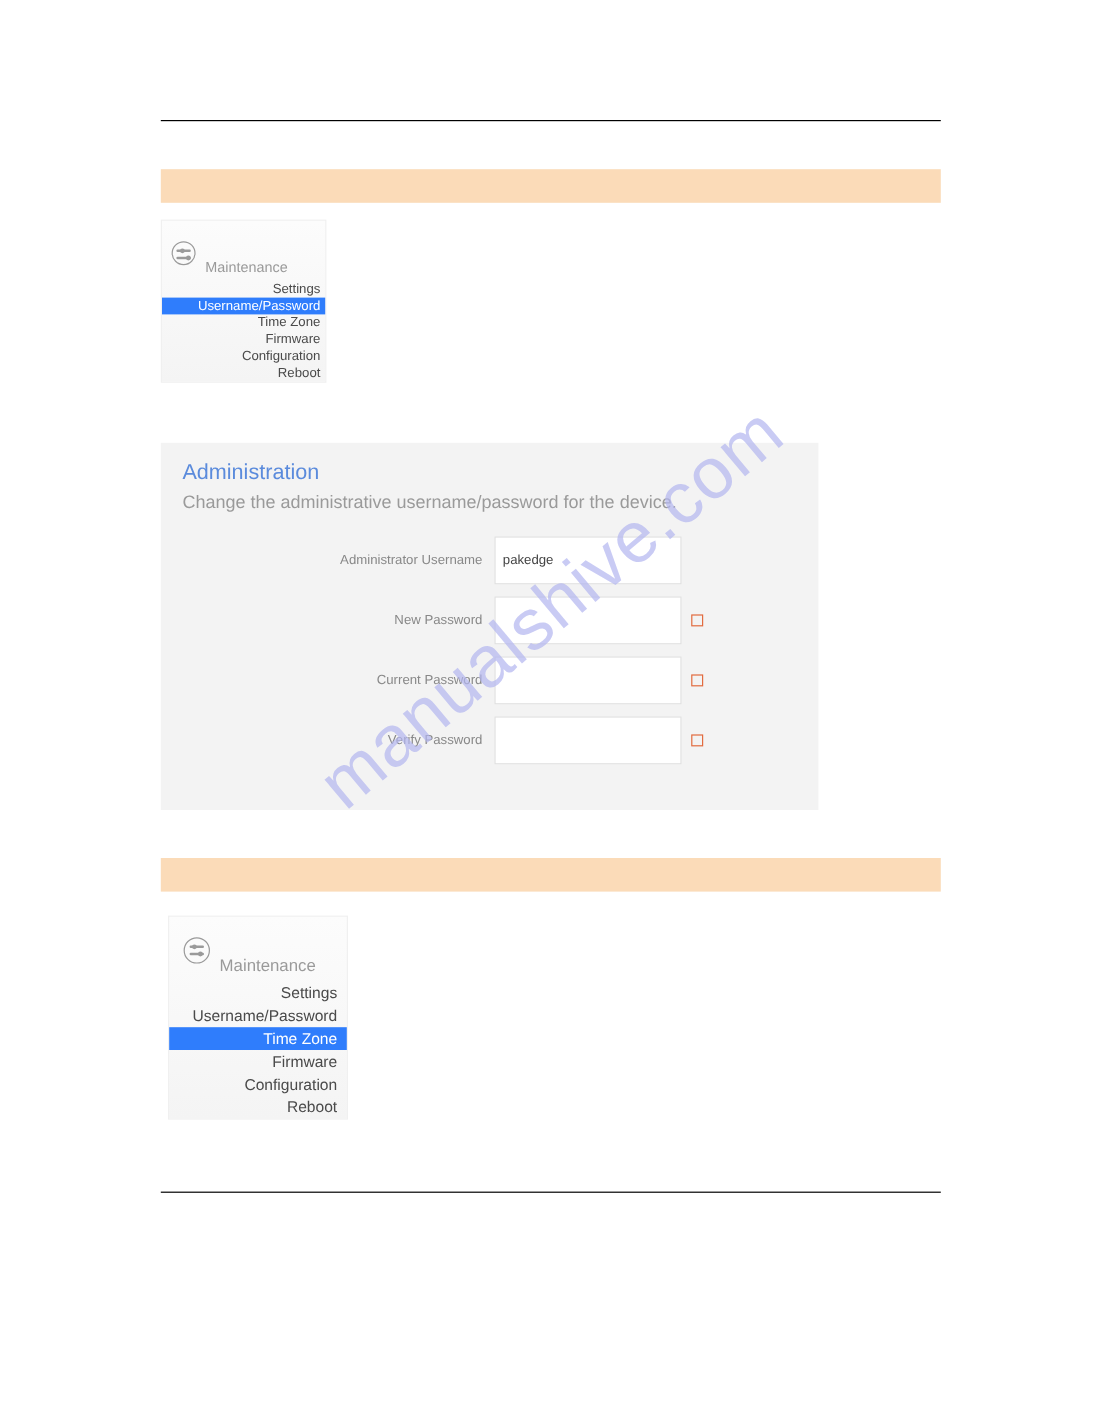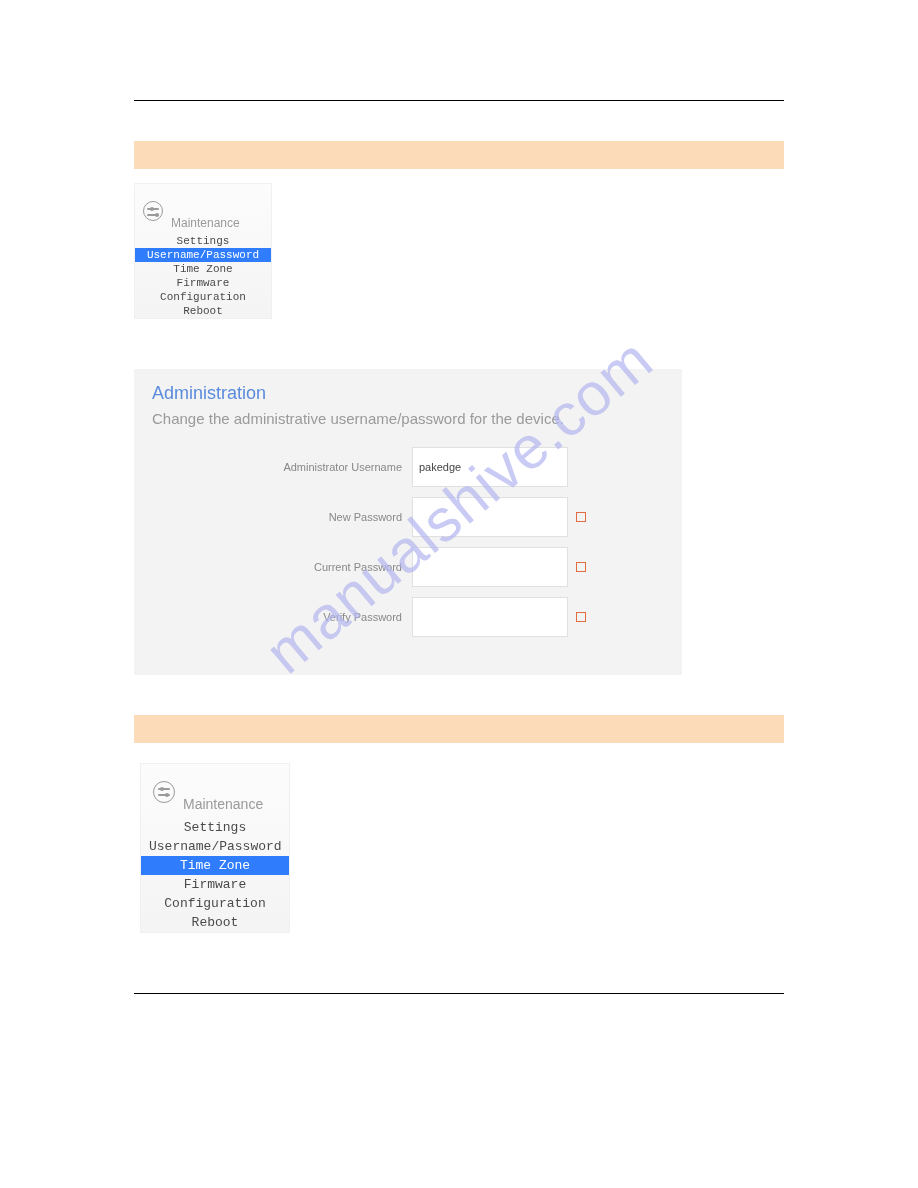--- a/index.html
+++ b/index.html
@@ -38,21 +38,21 @@
     .maint-icon::before, .maint-icon::after {
       content:""; position:absolute; width:12px; height:2px; background:#9a9a9a; border-radius:1px;
     }
     .maint-icon::before { top:6px; }
     .maint-icon::after { top:12px; }
     .maint-icon-dot1, .maint-icon-dot2 { position:absolute; width:4px; height:4px; background:#9a9a9a; border-radius:50%; }
     .maint-icon-dot1 { top:5px; left:6px; }
     .maint-icon-dot2 { top:11px; left:11px; }
     .maint-title { color:#9a9a9a; font-size:14px;margin-top:24px; }
     .maint-list { list-style:none; }
-    .maint-list li { text-align:center; font-size:13px; color:#4a4a4a; padding:2px 8px;font-family:Liberation Mono, monospace; }
+    .maint-list li { text-align:right; font-size:13px; color:#4a4a4a; padding:2px 8px; }
     .maint-list li.active { background:#2f7dfc; color:#fff; }
     
     .panel-small { width: 138px; }
     .panel-small .maint-header { padding:8px 8px 4px 8px; }
     .panel-small .maint-title { font-size:12px; }
     .panel-small .maint-list li { font-size:11px; padding:1px 4px; }
     .panel-small .maint-icon { width:20px; height:20px; }
     
     .panel-medium { width: 150px; }
     

